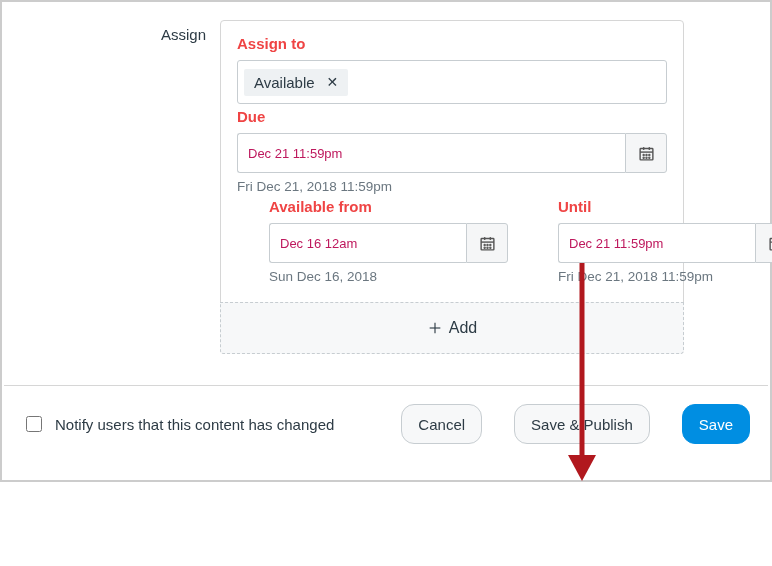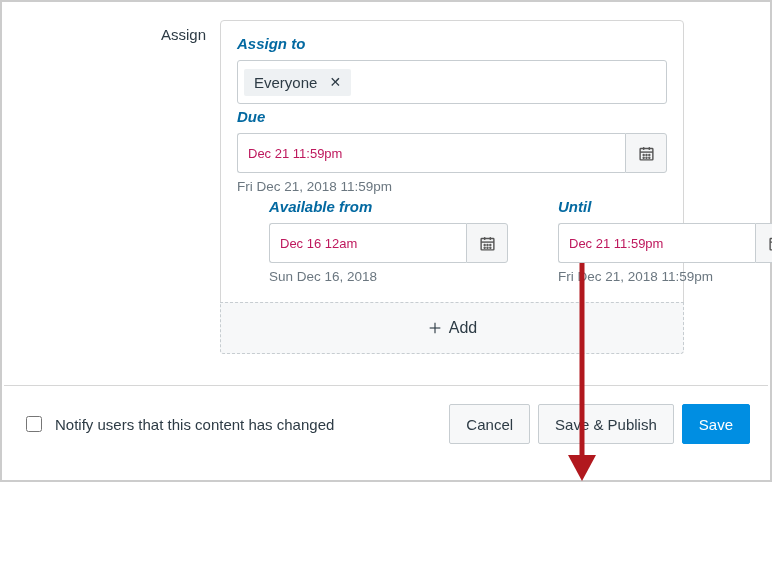--- a/index.html
+++ b/index.html
@@ -35,23 +35,22 @@
     border-radius: 4px;
     background: #fff;
     overflow: visible;
   }
   .card-body {
     padding: 14px 16px 18px 16px;
   }
   .field-label {
     font-weight: 700;
     font-size: 15px;
-    color: #0369a1;
+    color: #ef4444;
     margin-bottom: 8px;
-    font-style: italic;
   }
   .subtle {
     color: #6b7780;
     font-size: 13.5px;
     margin-top: 6px;
   }
 
   
   .token-input {
     border: 1px solid #c7cdd1;
@@ -167,28 +166,29 @@
   .footer-actions {
     margin-left: auto;
     display: flex;
     gap: 8px;
     align-items: center;
   }
   .btn {
     height: 40px;
     padding: 0 16px;
     font-size: 15px;
-    border-radius: 2px;
+    border-radius: 13px;
     cursor: pointer;
     display: inline-flex;
     align-items: center;
     justify-content: center;
     border: 1px solid #c7cdd1;
     background: #f7f8f9;
     color: #2d3b45;
+    margin-left: 24px;
   }
   .btn-primary {
     background: #008ee2;
     border-color: #008ee2;
     color: #fff;
   }
 
   
   .callout-arrow {
     position: absolute;
@@ -210,21 +210,21 @@
 
   <div class="form-row">
     <div class="row-label">Assign</div>
 
     <div class="card">
       <div class="card-body">
 
         <div class="field-label">Assign to</div>
         <div class="token-input">
           <span class="token">
-            <span>Everyone</span>
+            <span>Available</span>
             <span class="token-x">✕</span>
           </span>
         </div>
 
         <div class="date-group">
           <div class="field-label">Due</div>
           <div class="date-input">
             <input type="text" value="Dec 21 11:59pm" style="">
             <div class="cal-btn">
               <svg class="cal-icon" viewBox="0 0 24 24" fill="none" stroke="#555" stroke-width="2">

